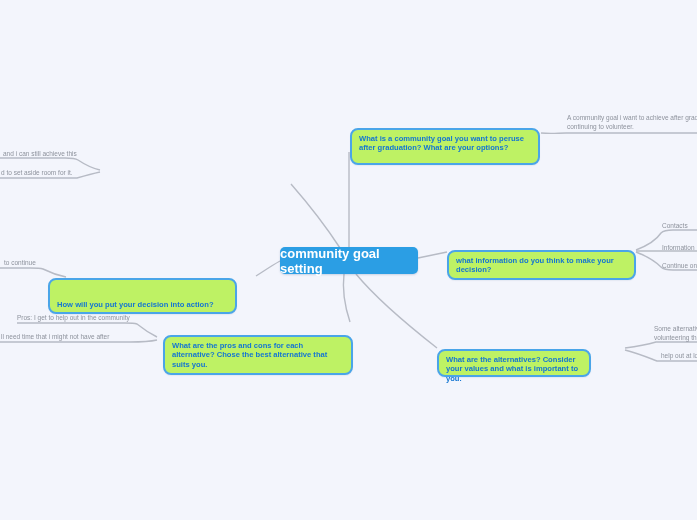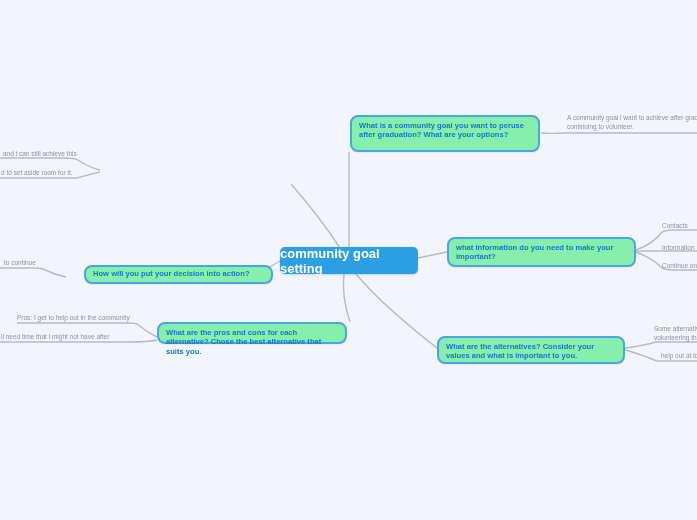--- a/index.html
+++ b/index.html
@@ -12,48 +12,49 @@
   .canvas {
     position: relative;
     width: 697px; height: 520px;
     overflow: hidden;
     background: #f3f5fc;
   }
   svg.links { position: absolute; left: 0; top: 0; width: 697px; height: 520px; }
   svg.links path { fill: none; stroke: #b7bbc5; stroke-width: 1.4; }
   .node {
     position: absolute;
-    background: #86efac;
+    background: #bef264;
     border: 2px solid #4aa5e8;
     border-radius: 8px;
     color: #1576d2;
     font-weight: bold;
     font-size: 7.6px;
     line-height: 9.4px;
     padding: 4px 7px;
     box-sizing: border-box;
     box-shadow: 0 1px 1px rgba(120,140,180,0.12);
+    margin-top: 13px;
   }
   .center-node {
     position: absolute;
     left: 280px; top: 247px; width: 138px; height: 27px;
     background: #2b9ee4;
     border-radius: 5px;
     color: #ffffff;
     font-weight: bold;
     font-size: 13px;
     display: flex; align-items: center; justify-content: center;
     box-shadow: 0 1px 2px rgba(80,110,160,0.25);
   }
   .n-goal      { left: 350px; top: 115px; width: 190px; height: 37px; }
   .n-info      { left: 447px; top: 237px; width: 189px; height: 30px; }
-  .n-alt       { left: 437px; top: 336px; width: 188px; height: 28px; }
+  .n-alt       { left: 437px; top: 336px; width: 154px; height: 28px; }
   .n-reexamine { left: 100px; top: 157px; width: 189px; height: 30px; }
-  .n-action    { left:  84px; top: 265px; width: 189px; height: 19px; padding-top: 2px; }
-  .n-proscons  { left: 157px; top: 322px; width: 190px; height: 22px; }
+  .n-action    { left:  48px; top: 265px; width: 189px; height: 36px; padding-top: 20px; }
+  .n-proscons  { left: 163px; top: 322px; width: 190px; height: 40px; }
   .leaf {
     position: absolute;
     font-size: 6.5px;
     line-height: 9px;
     color: #8d929c;
     white-space: nowrap;
   }
   .lf-goal-answer { left: 567px; top: 113px; }
   .lf-contacts    { left: 662px; top: 221px; }
   .lf-information { left: 662px; top: 243px; }
@@ -95,21 +96,21 @@
 
   <div class="center-node">
     <span>community goal setting</span>
   </div>
 
   <div class="node n-goal">
     <span>What is a community goal you want to peruse after graduation? What are your options?</span>
   </div>
 
   <div class="node n-info">
-    <span>what information do you need to make your important?</span>
+    <span>what information do you think to make your decision?</span>
   </div>
 
   <div class="node n-alt">
     <span>What are the alternatives? Consider your values and what is important to you.</span>
   </div>
 
 
   <div class="node n-action">
     <span>How will you put your decision into action?</span>
   </div>

